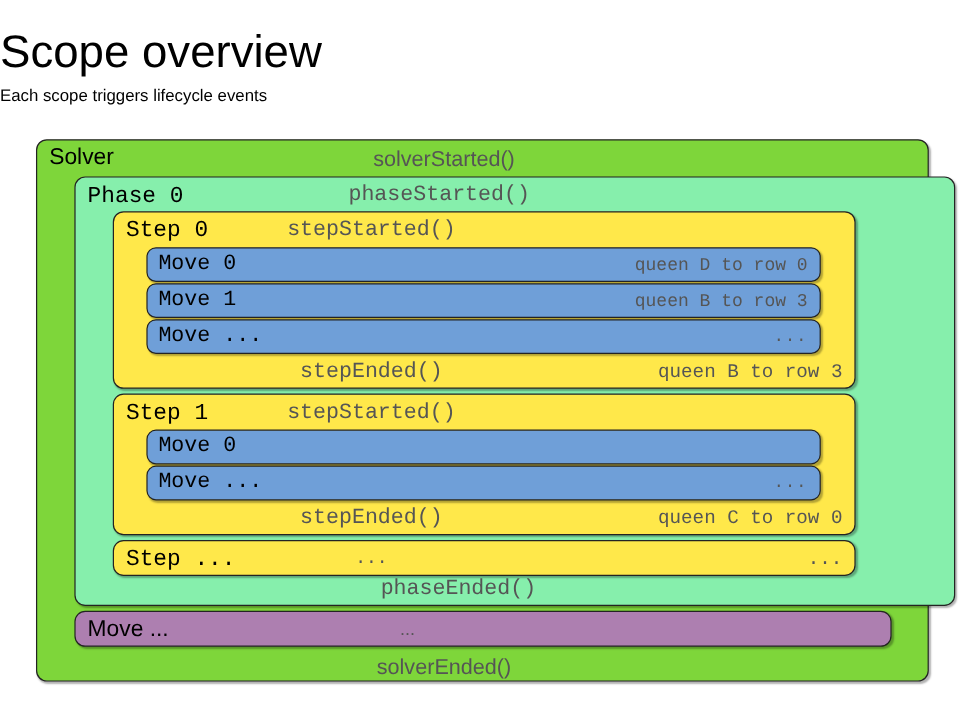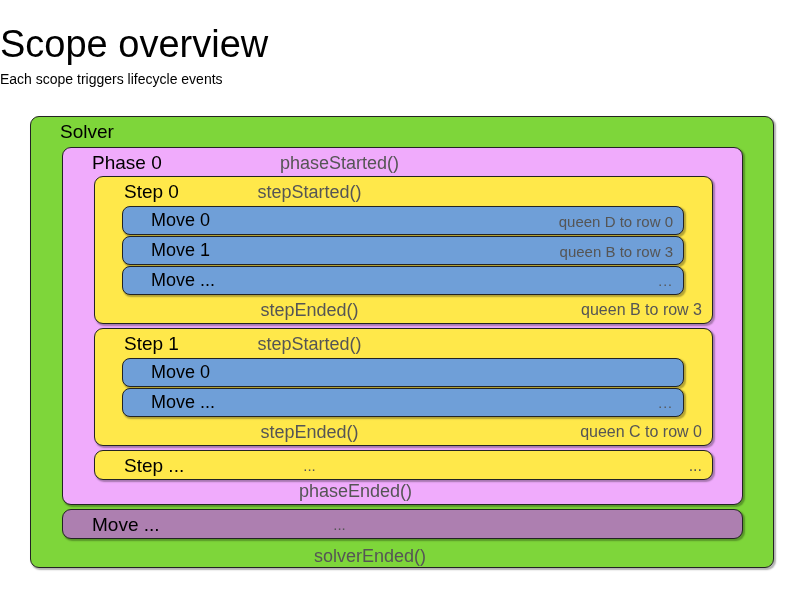--- a/index.html
+++ b/index.html
@@ -50,23 +50,24 @@
   .solver-box {
     left: 30px;
     top: 116px;
     width: 744px;
     height: 452px;
     background: #7ed63a;
   }
   .phase0-box {
     left: 31px;
     top: 30px;
-    width: 681px;
+    width: 734px;
     height: 358px;
-    background: #f0abfc;
+    background: #86efac;
+    font-family: Liberation Mono, monospace;
   }
   .phase-ellipsis-box {
     left: 31px;
     top: 392px;
     width: 681px;
     height: 30px;
     background: #ad7fb0;
   }
   .step0-box {
     left: 31px;
@@ -108,21 +109,20 @@
 
   
   .scope-name {
     position: absolute;
     left: 10px;
     top: 2px;
     font-size: 19px;
     color: #000000;
     white-space: nowrap;
     line-height: 26px;
-    margin-left: 19px;
   }
   .move-box .scope-name {
     left: 9px;
     top: 1px;
     font-size: 18px;
     line-height: 25px;
   }
 
   
   .event-label {
@@ -186,20 +186,21 @@
 <body>
 
 <div class="header">
   <div class="title">Scope overview</div>
   <div class="subtitle">Each scope triggers lifecycle events</div>
 </div>
 
 <div class="scope solver-box">
 
   <div class="scope-name">Solver</div>
+  <div class="event-label ev-solver-started">solverStarted()</div>
 
   <div class="scope phase0-box">
 
     <div class="scope-name">Phase 0</div>
     <div class="event-label ev-phase-started">phaseStarted()</div>
 
     <div class="scope step0-box">
 
       <div class="scope-name">Step 0</div>
       <div class="event-label ev-step-started">stepStarted()</div>

